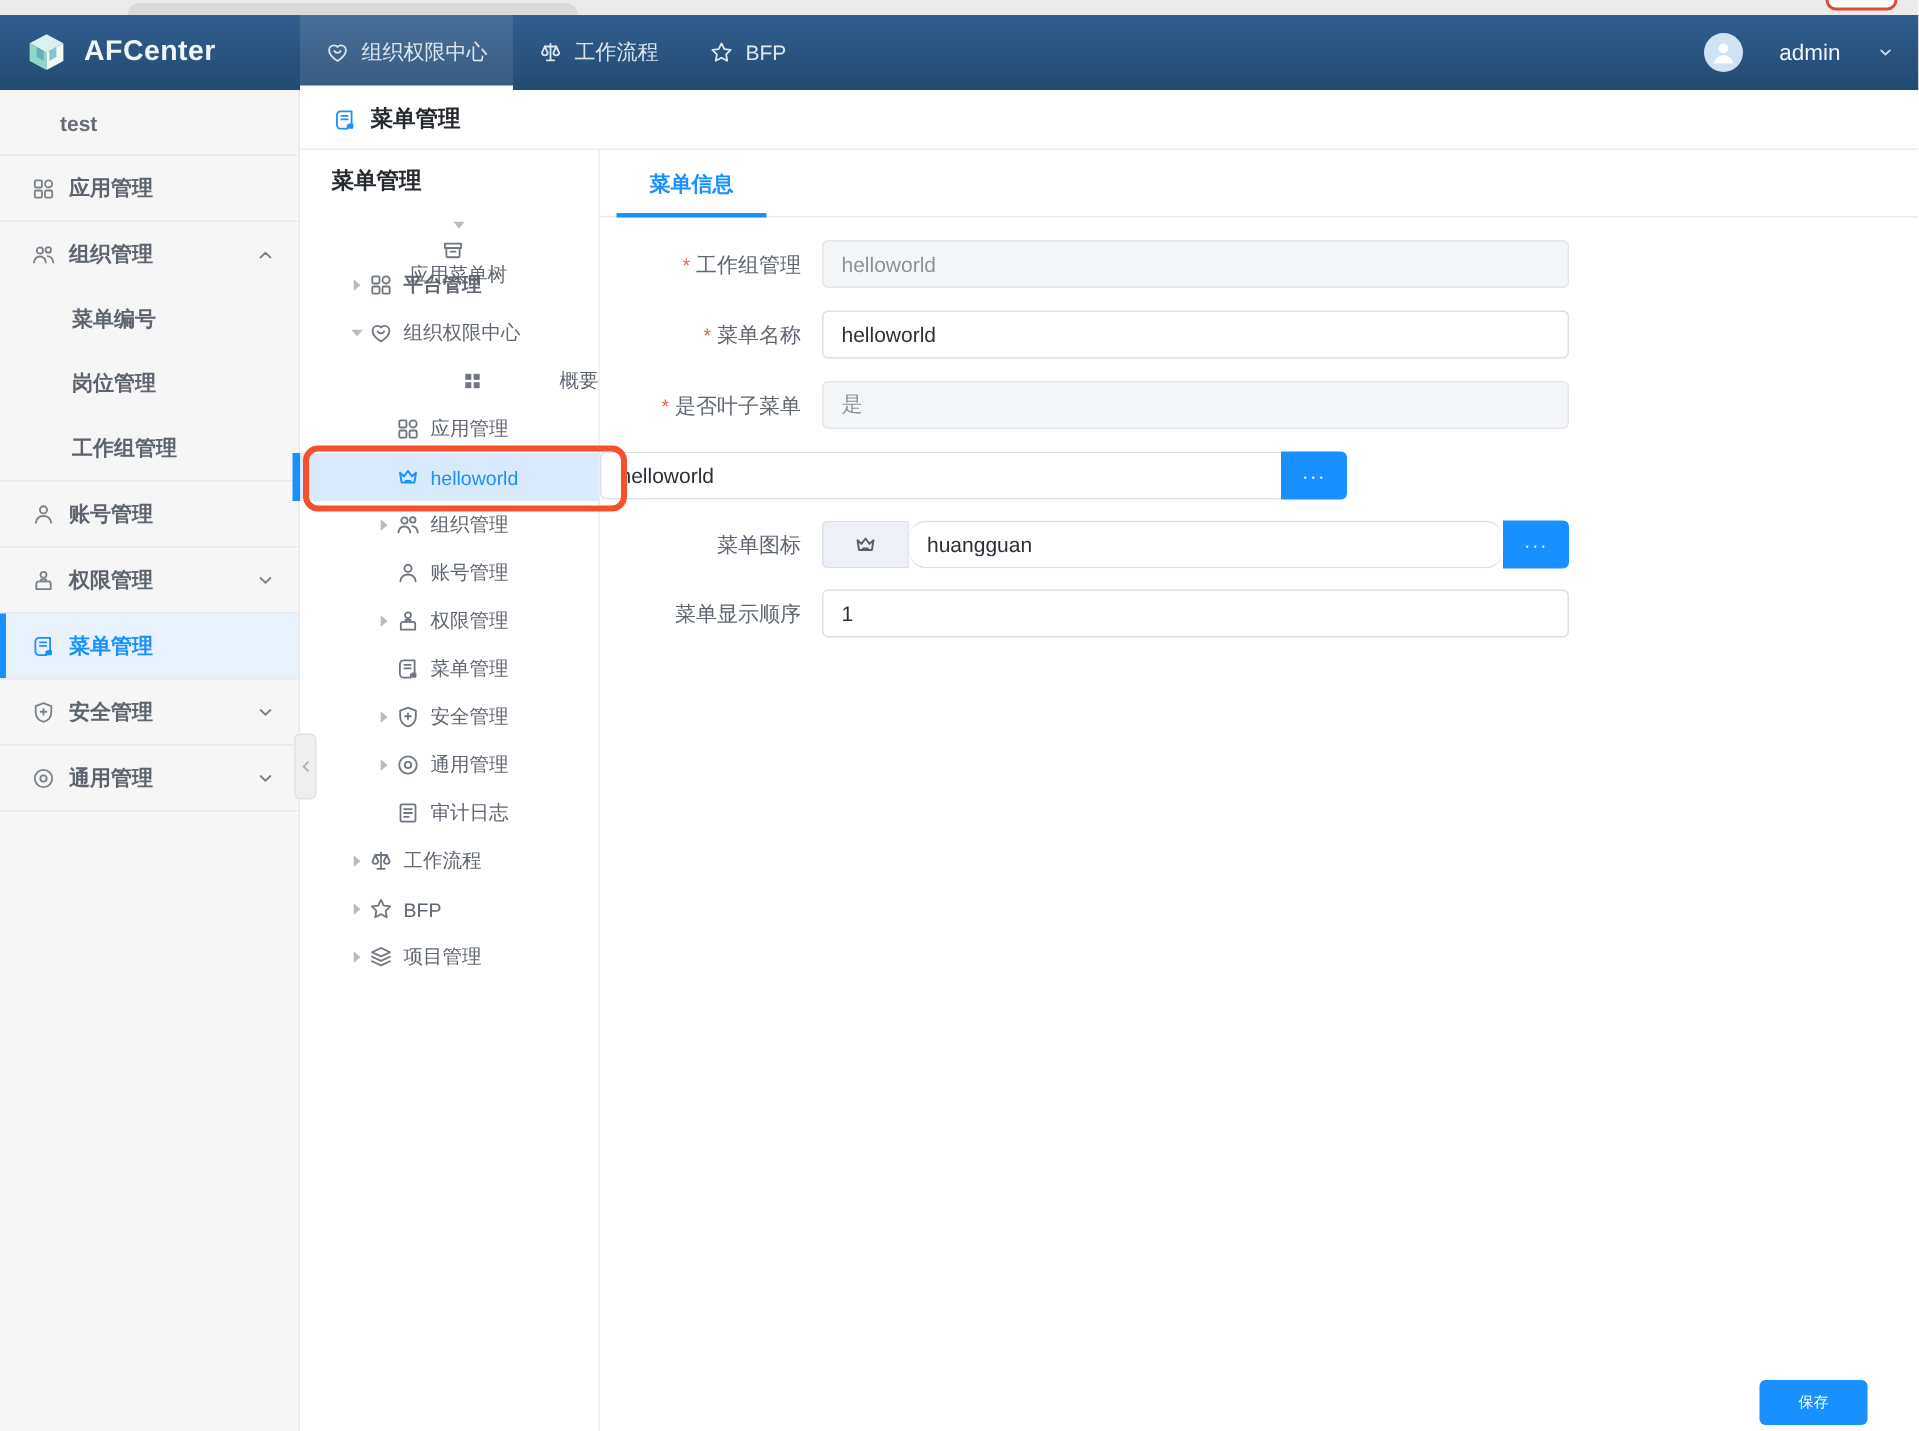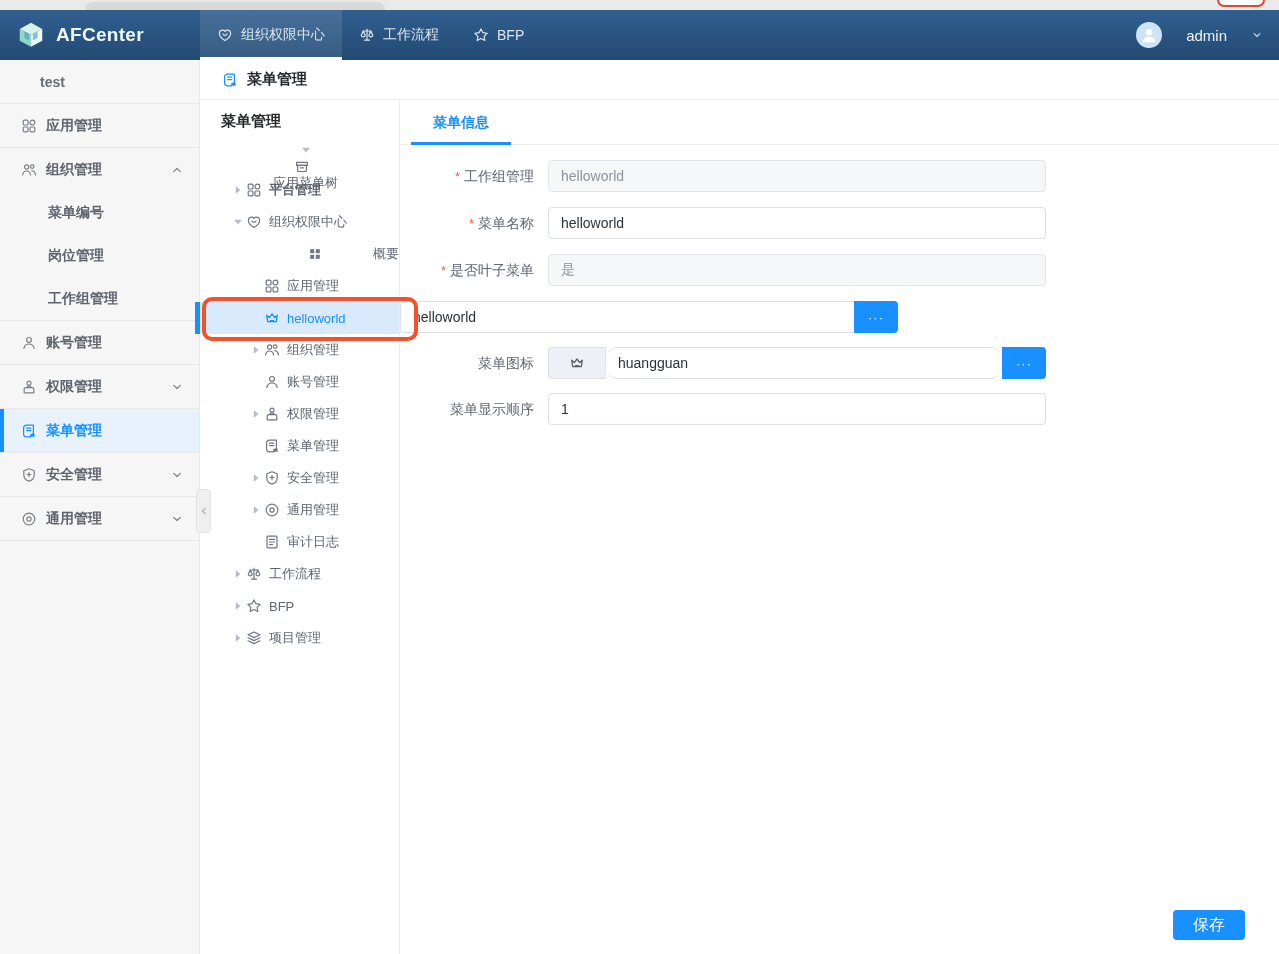--- a/index.html
+++ b/index.html
@@ -81,22 +81,22 @@
             font-family:inherit; }
   .f-input.disabled{ background:#f5f6f8; border-color:#e3e6eb; color:#8d939c; }
   .f-control.has-btn .f-input{ border-radius:4px 0 0 4px; border-right:none; }
   .f-btn{ width:44px; height:32px; flex:none; border:none; background:#1890ff; color:#fff;
           border-radius:0 4px 4px 0; font-size:13px; cursor:pointer; letter-spacing:1px; }
   .f-prefix{ width:58px; height:32px; flex:none; border:1px solid #dcdfe6; border-right:1px solid #e2e5ec;
              background:#edf0f7; border-radius:4px 0 0 4px; display:flex; align-items:center;
              justify-content:center; color:#5a6069; }
   .f-control.has-prefix .f-input{ border-radius:12px; border-left:none; }
 
-  .save-btn{ position:absolute; right:34px; bottom:14px; width:72px; height:30px; background:#1890ff;
-             color:#fff; border:none; border-radius:4px; font-size:16px; cursor:pointer; font-family:inherit; }
+  .save-btn{ position:absolute; right:34px; bottom:4px; width:72px; height:30px; background:#1890ff;
+             color:#fff; border:none; border-radius:4px; font-size:10px; cursor:pointer; font-family:inherit; }
 
   .annotation-box{ position:absolute; left:202px; top:297px; width:216px; height:44px;
                    border:4px solid #f4502b; border-radius:10px; pointer-events:none; z-index:5; }
   .collapse-handle{ position:absolute; left:196px; top:489px; width:15px; height:44px;
                     background:#efefef; border:1px solid #e2e2e2; border-radius:4px;
                     display:flex; align-items:center; justify-content:center; color:#adb3ba;
                     cursor:pointer; z-index:4; font-size:10px; }
   .icon svg, .tn-icon svg, .tn-caret svg, .ph-icon svg{ display:block; }
 </style>
 </head>

